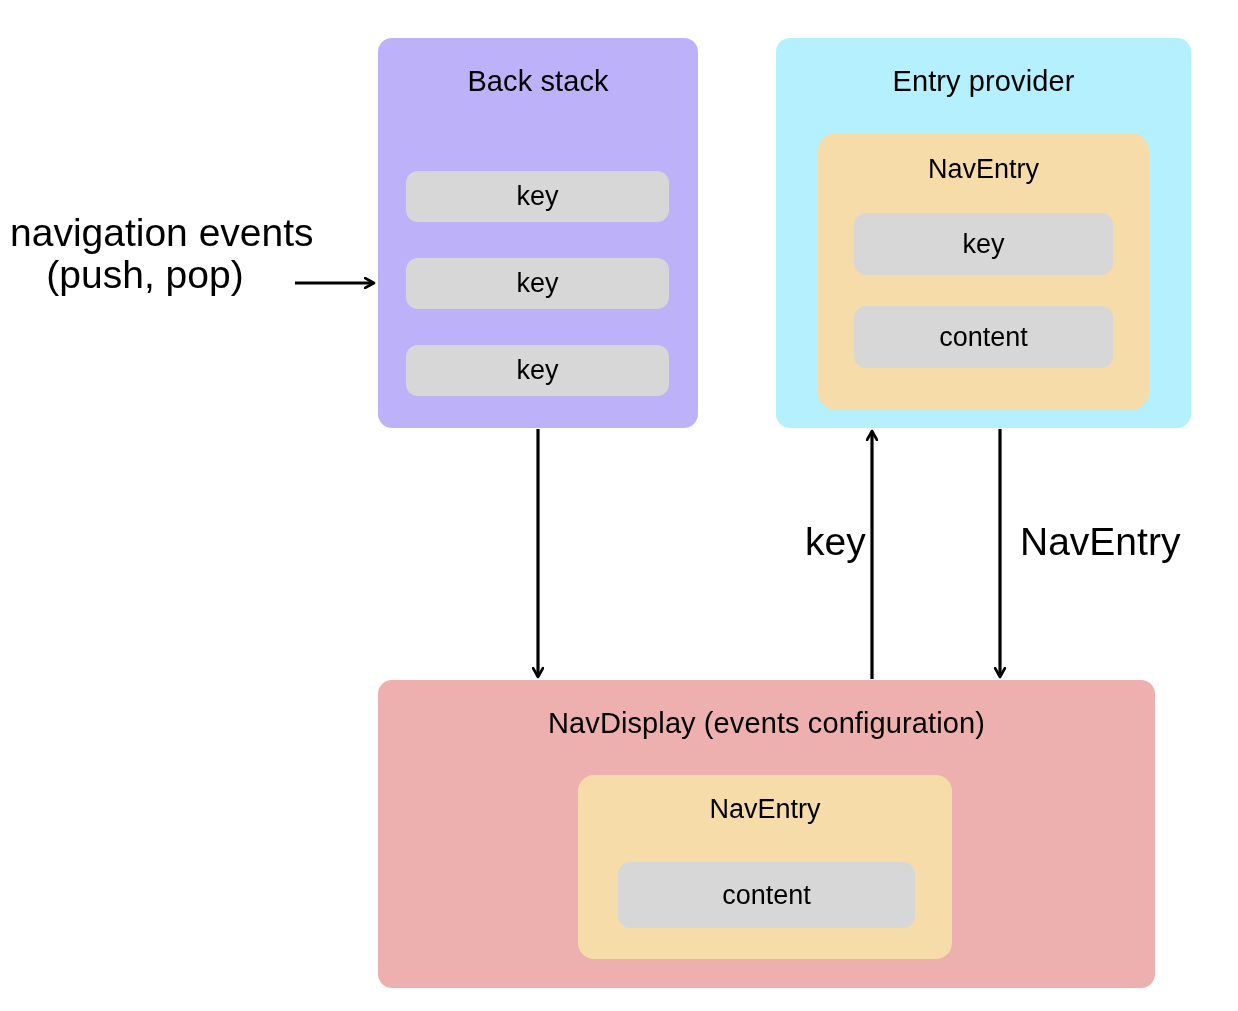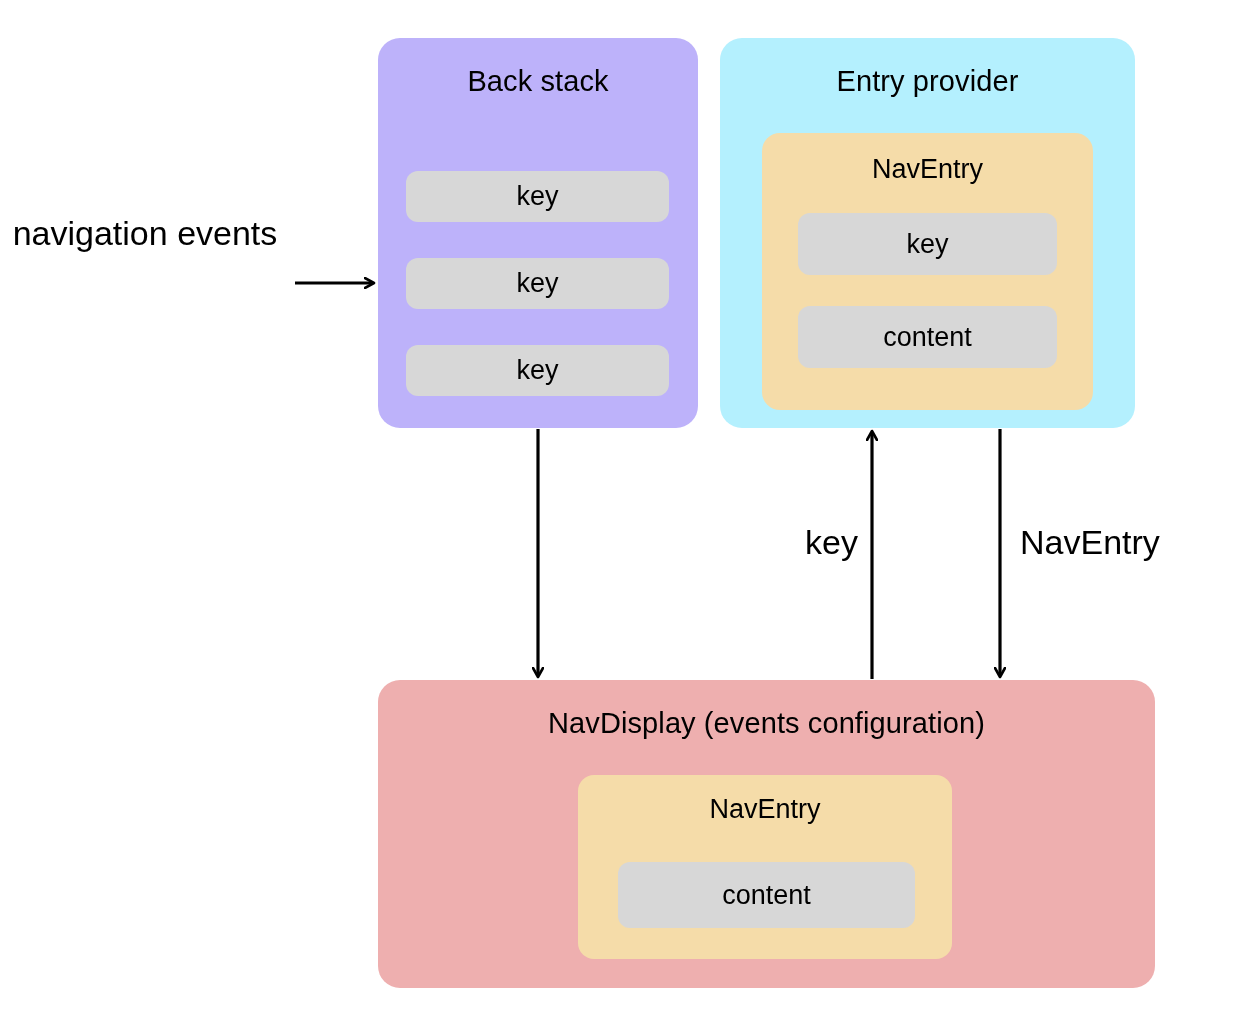--- a/index.html
+++ b/index.html
@@ -19,21 +19,21 @@
     width: 1238px;
     height: 1011px;
     background: #ffffff;
     overflow: hidden;
   }
 
   
   .panel {
     position: absolute;
     box-sizing: border-box;
-    border-radius: 22px;
+    border-radius: 14px;
     padding-left: 14px;
   }
   .panel-title {
     position: absolute;
     left: 0;
     right: 0;
     text-align: center;
     font-size: 29px;
     line-height: 34px;
     letter-spacing: 0.1px;
@@ -67,21 +67,21 @@
     left: 28px;
     width: 263px;
     height: 51px;
   }
   #bs-key-0 { top: 133px; }
   #bs-key-1 { top: 220px; }
   #bs-key-2 { top: 307px; }
 
   
   #entry-provider {
-    left: 720px;
+    left: 776px;
     top: 38px;
     width: 415px;
     height: 390px;
     background: #B4F0FE;
   }
   #entry-provider .panel-title { top: 26px; }
 
   #ep-naventry {
     position: absolute;
     left: 42px;
@@ -143,21 +143,21 @@
   #nd-content {
     left: 40px;
     top: 87px;
     width: 297px;
     height: 66px;
   }
 
   
   .free-text {
     position: absolute;
-    font-size: 34px;
+    font-size: 39px;
     line-height: 42px;
     color: #000;
     white-space: nowrap;
   }
   #nav-events {
     left: 10px;
     top: 212px;
     width: 270px;
     text-align: center;
   }
@@ -206,20 +206,21 @@
       <line x1="872" y1="679" x2="872" y2="432" stroke="#000" stroke-width="3.2" marker-end="url(#ah)"></line>
     </g>
 
     <g>
       <line x1="1000" y1="429" x2="1000" y2="676" stroke="#000" stroke-width="3.2" marker-end="url(#ah)"></line>
     </g>
   </svg>
 
   <div id="nav-events" class="free-text">
     <span>navigation events</span>
+    <span class="line2">(push, pop)</span>
   </div>
 
   <div id="back-stack" class="panel">
     <div class="panel-title">Back stack</div>
     <div id="bs-key-0" class="chip">key</div>
     <div id="bs-key-1" class="chip">key</div>
     <div id="bs-key-2" class="chip">key</div>
   </div>
 
   <div id="entry-provider" class="panel">

